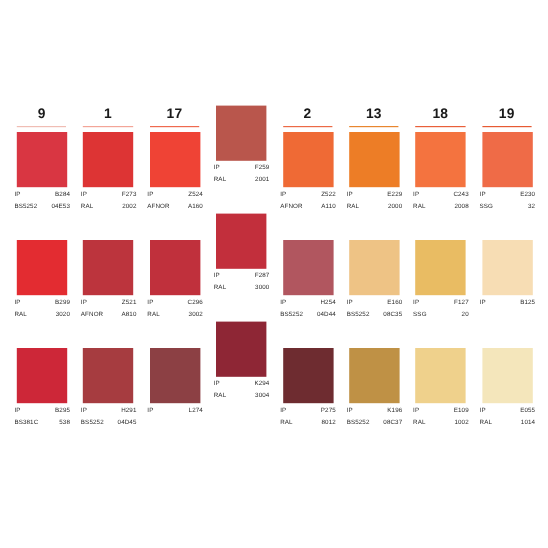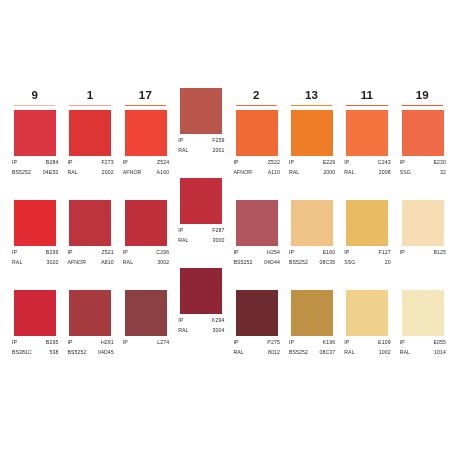--- a/index.html
+++ b/index.html
@@ -317,21 +317,21 @@
             </div>
             <div class="lrow two">
               <span class="a">BS5252</span>
               <span class="b">08C37</span>
             </div>
           </div>
         </div>
       </div>
       <div class="col">
         <div class="hdr">
-          <div class="hdr-num">11</div>
+          <div class="hdr-num">18</div>
           <div class="hdr-rule" style="background: rgb(233, 96, 58);"></div>
         </div>
         <div class="cell">
           <div class="swatch" style="background: rgb(244, 115, 63);"></div>
           <div class="labels">
             <div class="lrow">
               <span class="a">IP</span>
               <span class="b">C243</span>
             </div>
             <div class="lrow two">

